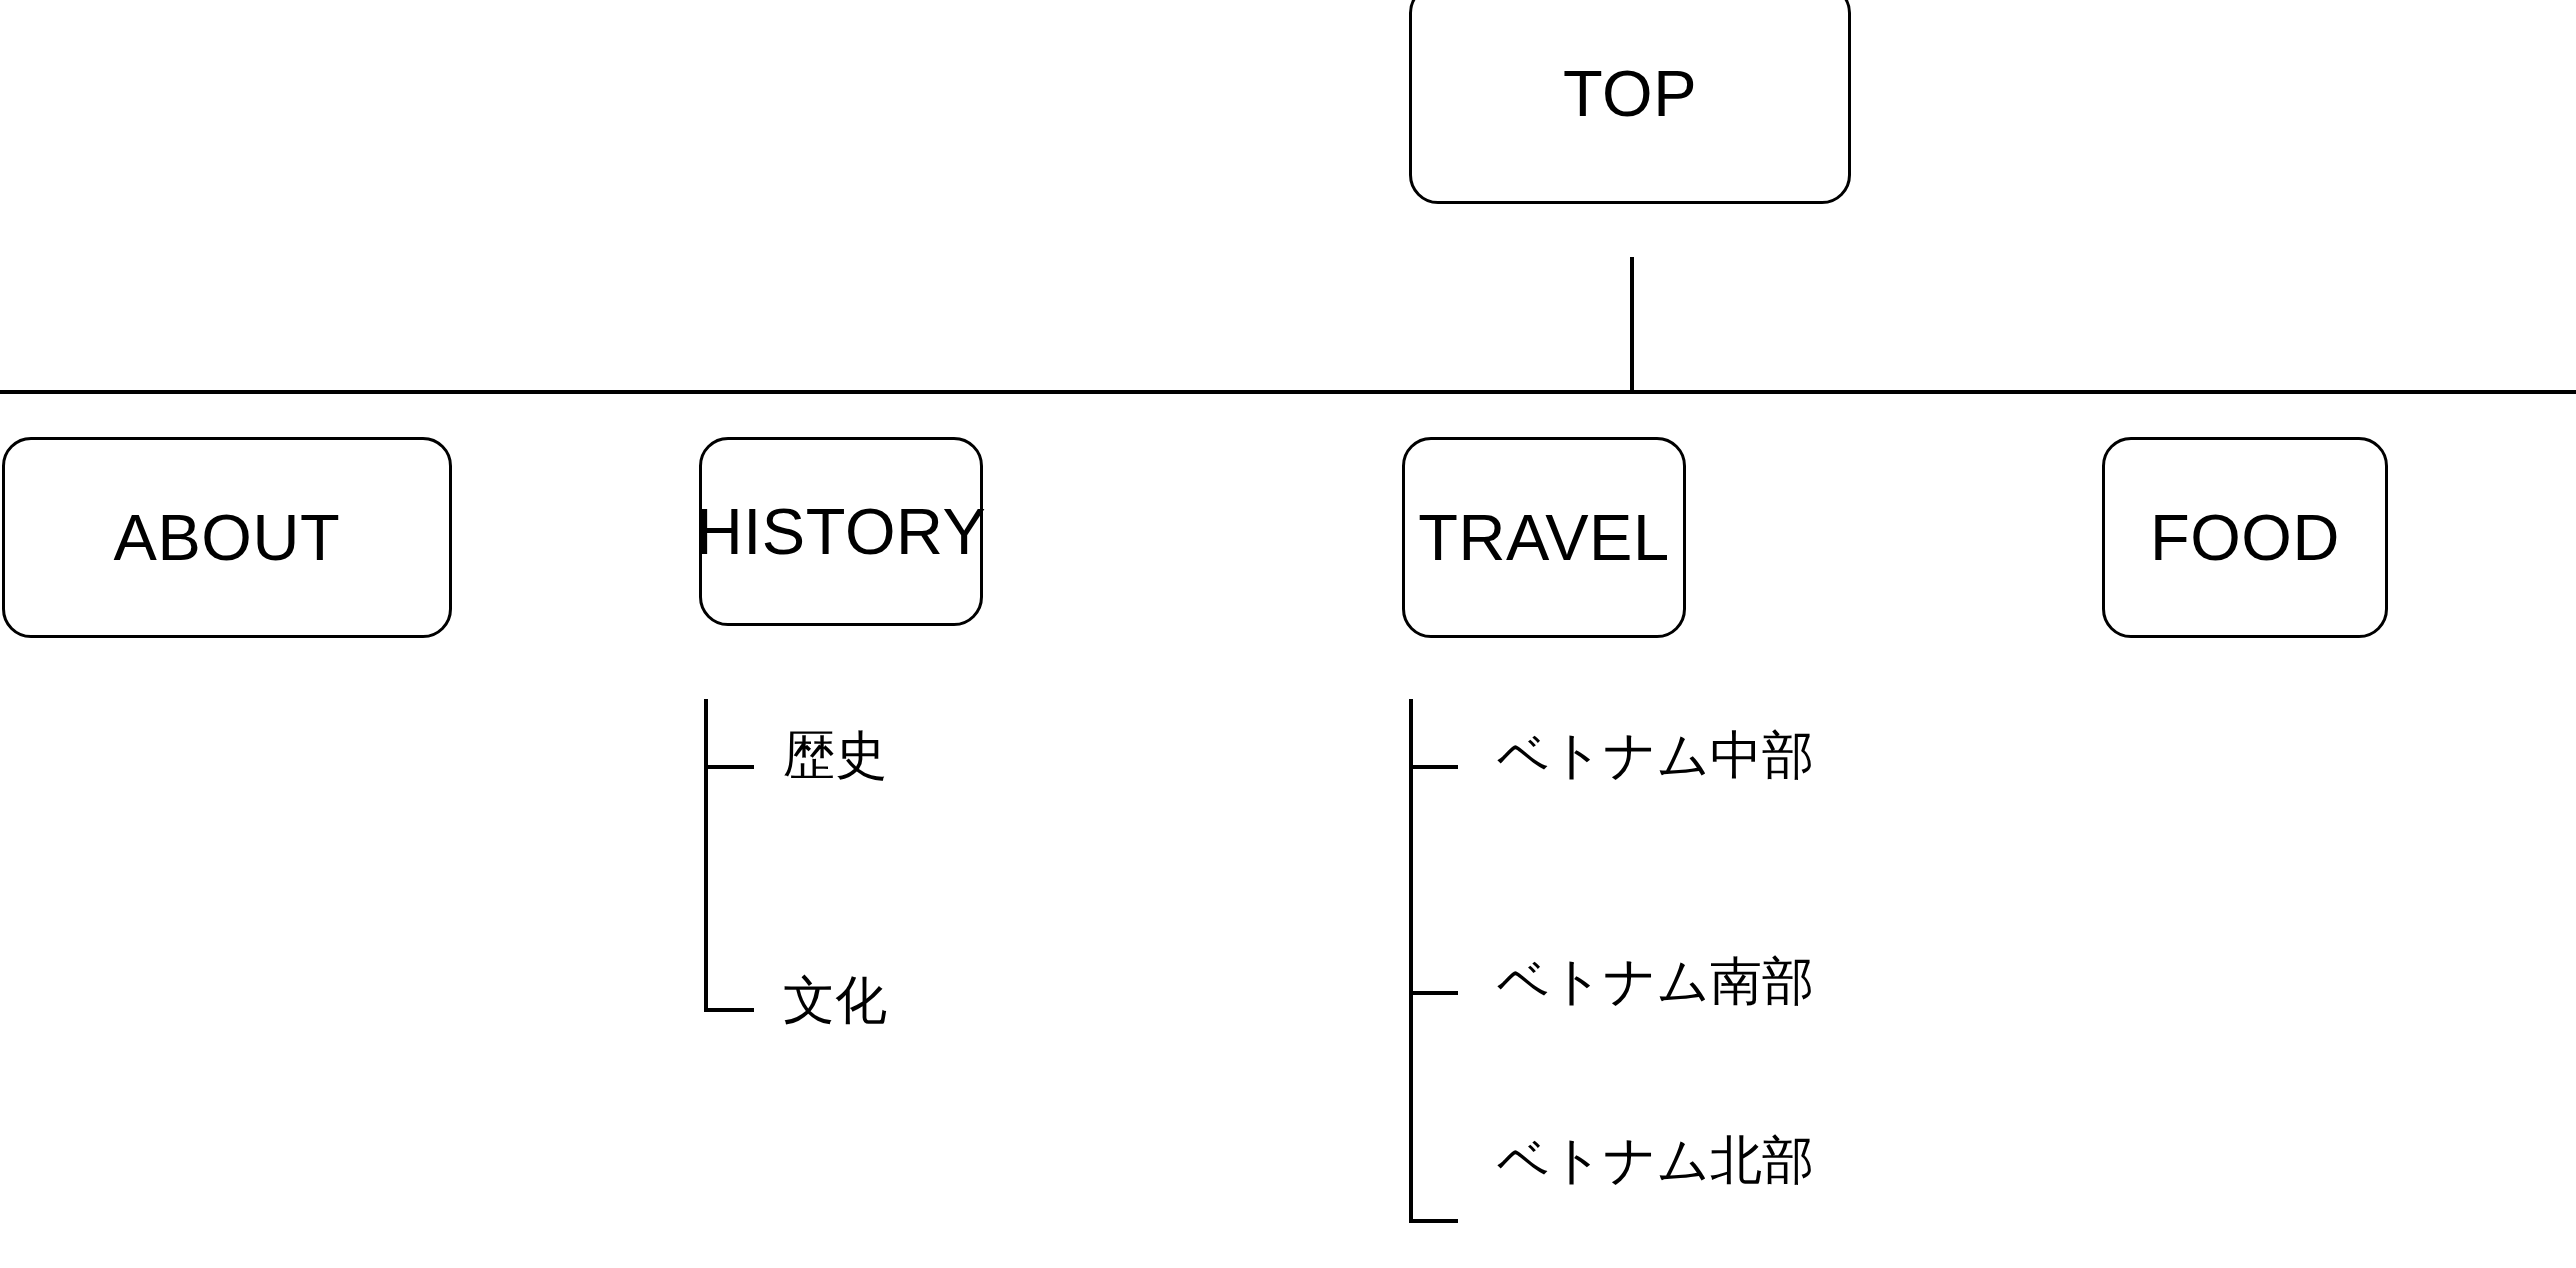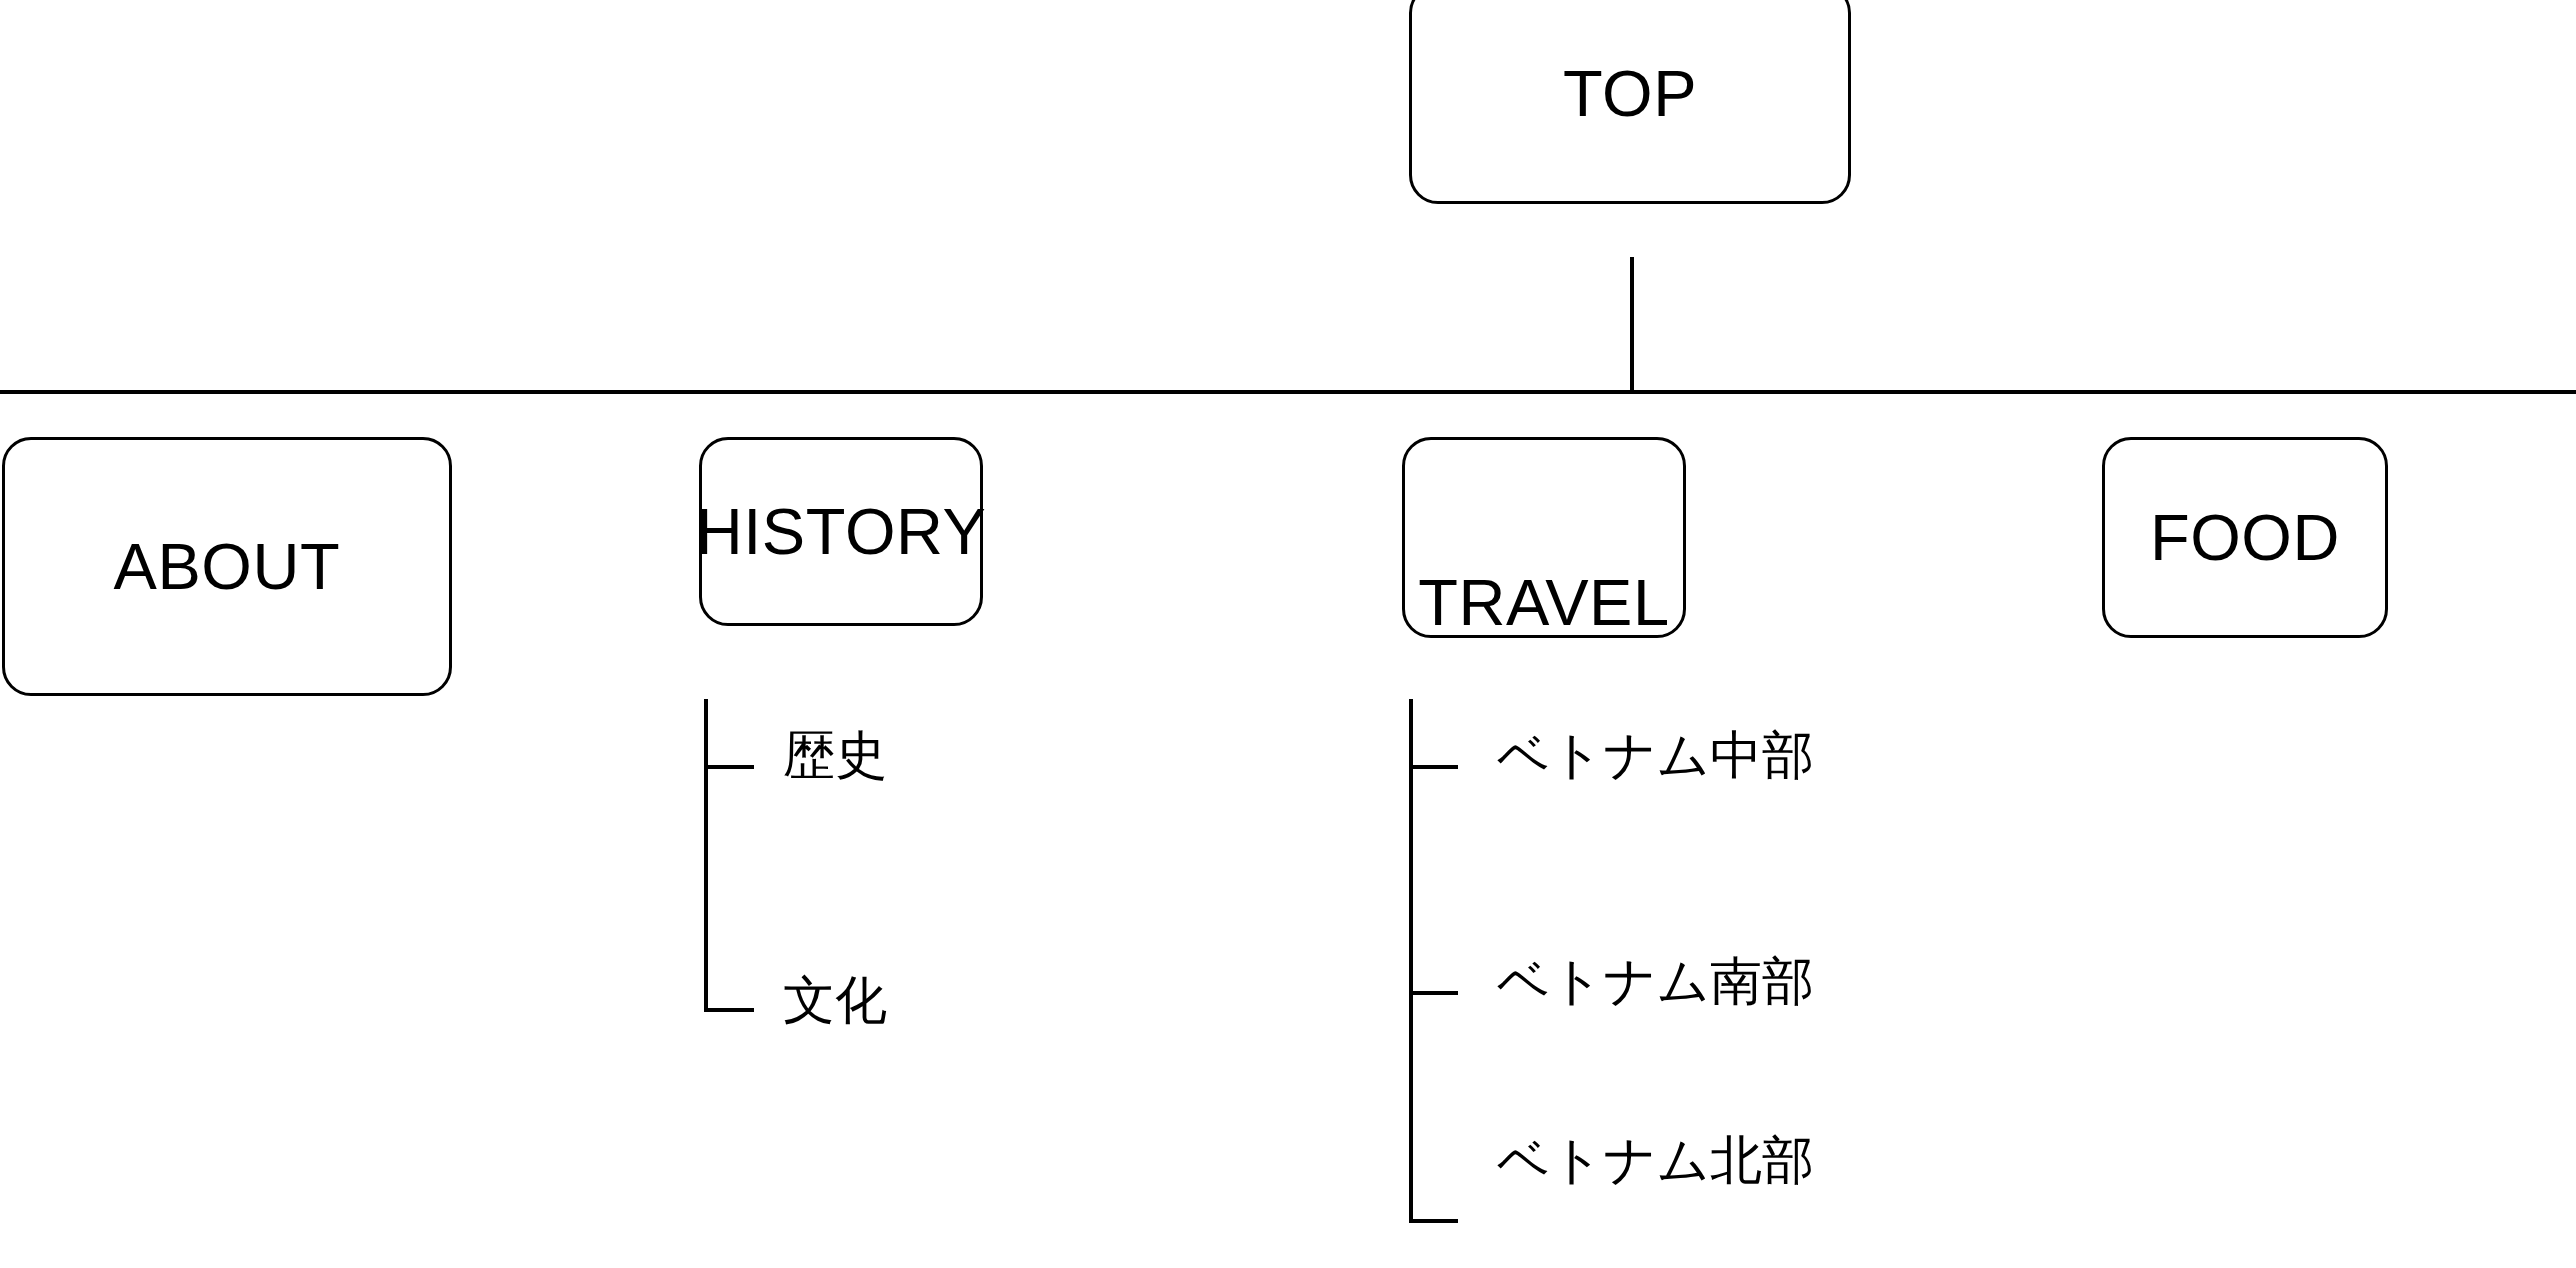--- a/index.html
+++ b/index.html
@@ -36,23 +36,23 @@
     font-size: 65px;
     font-weight: 400;
     letter-spacing: 0.6px;
     line-height: 1;
     color: #000000;
     white-space: nowrap;
   }
 
   
   #box-top     { left: 1409px; top: -16.4px;  width: 442px; height: 220px; }
-  #box-about   { left: 1.9px;    top: 437px;  width: 450px; height: 259px; }
+  #box-about   { left: 1.9px;    top: 437px;  width: 450px; height: 201px; }
   #box-history { left: 699px; top: 437px;  width: 284px; height: 189px; }
-  #box-travel  { left: 1402px; top: 437px;  width: 284px; height: 201px; align-items: flex-end; }
+  #box-travel  { left: 1402px; top: 437px;  width: 284px; height: 201px; }
   #box-food    { left: 2102px; top: 437px;  width: 286px; height: 201px; justify-content: center; }
 
   
   .hrule {
     position: absolute;
     background: #000000;
   }
   .vline {
     position: absolute;
     background: #000000;

